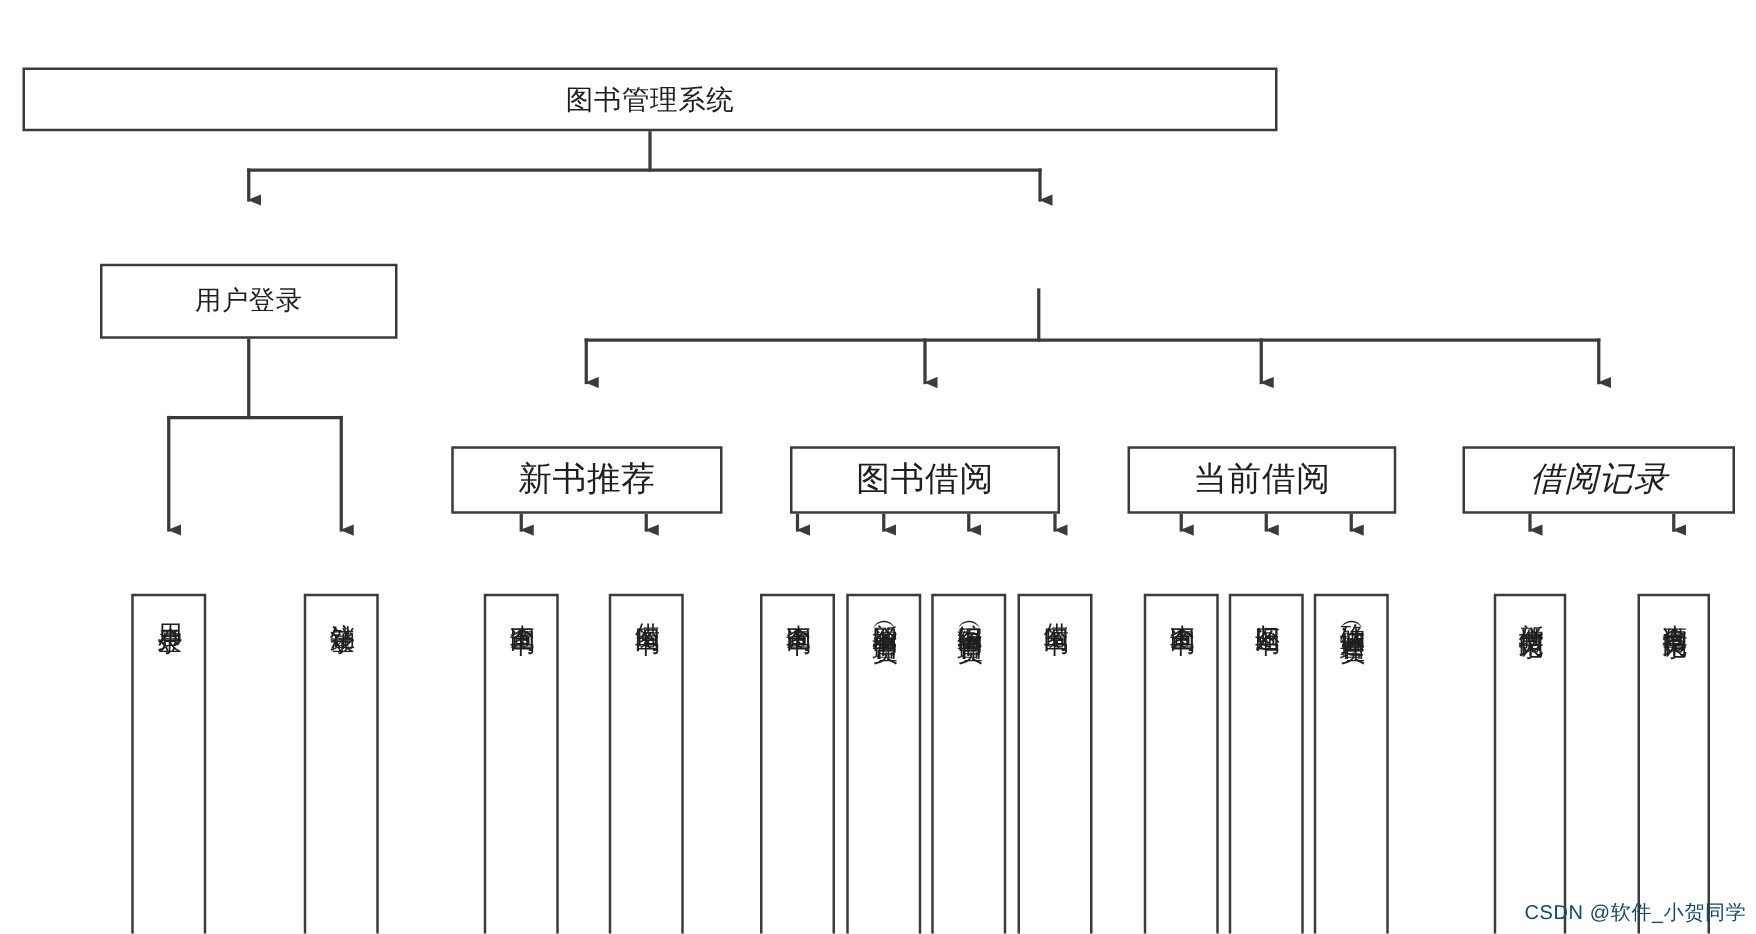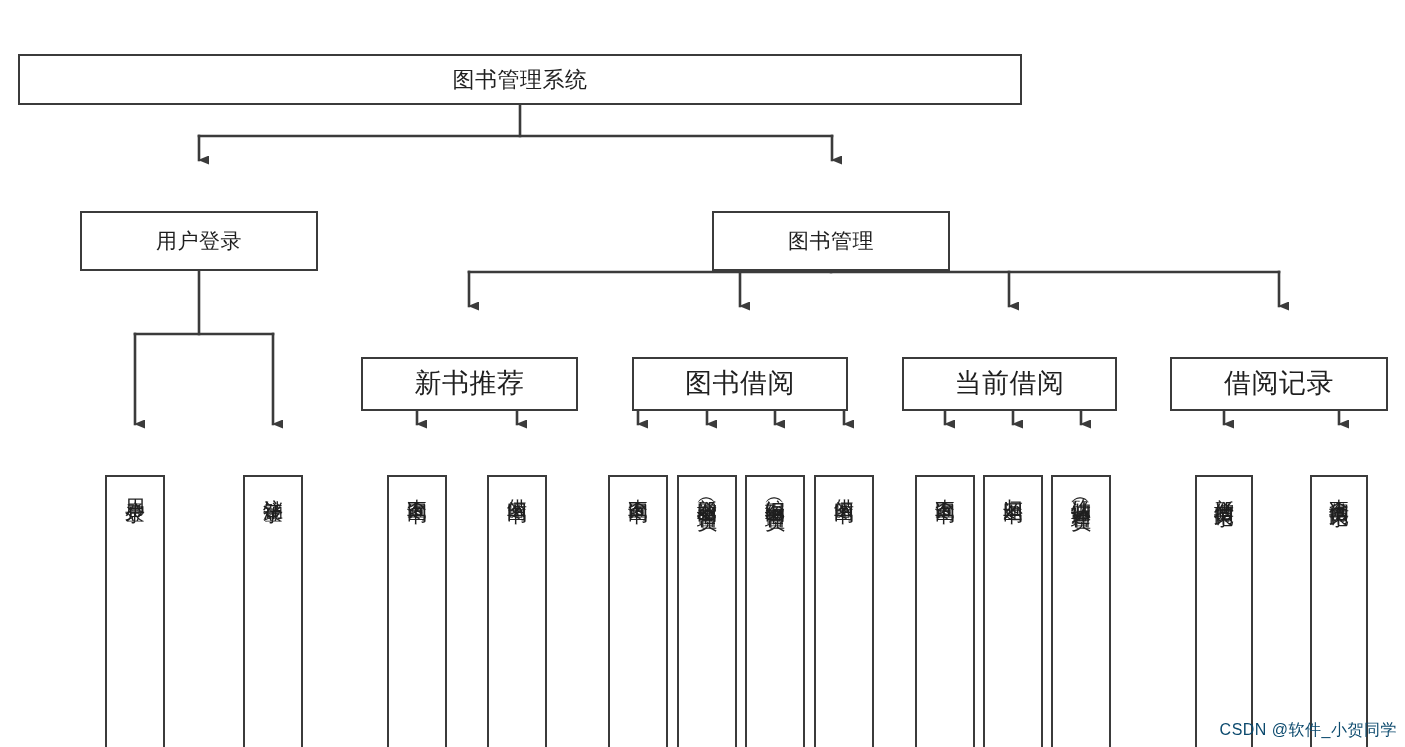--- a/index.html
+++ b/index.html
@@ -135,34 +135,31 @@
     </g>
   </svg>
 
   <div class="node horizontal node-root" style="left: 18px; top: 15px; width: 1004px; height: 51px; border-color: rgb(59, 59, 59); background: rgb(255, 255, 255);">
     <span class="node-label" style="color: rgb(31, 31, 31);">图书管理系统</span>
   </div>
 
   <div class="node horizontal node-l1" style="left: 80px; top: 172px; width: 238px; height: 60px; border-color: rgb(59, 59, 59); background: rgb(255, 255, 255);">
     <span class="node-label" style="color: rgb(31, 31, 31);">用户登录</span>
   </div>
-  <div class="node horizontal node-l1" style="left: 712px; top: 172px; width: 238px; height: 60px; border-color: rgb(59, 59, 59); background: rgb(255, 255, 255);">
-    <span class="node-label" style="color: rgb(31, 31, 31);">图书管理</span>
-  </div>
 
   <div class="node horizontal node-l2" style="left: 361px; top: 318px; width: 217px; height: 54px; border-color: rgb(59, 59, 59); background: rgb(255, 255, 255);">
     <span class="node-label" style="color: rgb(31, 31, 31);">新书推荐</span>
   </div>
   <div class="node horizontal node-l2" style="left: 632px; top: 318px; width: 216px; height: 54px; border-color: rgb(59, 59, 59); background: rgb(255, 255, 255);">
     <span class="node-label" style="color: rgb(31, 31, 31);">图书借阅</span>
   </div>
   <div class="node horizontal node-l2" style="left: 902px; top: 318px; width: 215px; height: 54px; border-color: rgb(59, 59, 59); background: rgb(255, 255, 255);">
     <span class="node-label" style="color: rgb(31, 31, 31);">当前借阅</span>
   </div>
-  <div class="node horizontal node-l2" style="left: 1170px; top: 318px; width: 218px; height: 54px; border-color: rgb(59, 59, 59); background: rgb(255, 255, 255);">
+  <div class="node horizontal node-l2" style="left: 1170px; top: 318px; width: 218px; height: 54px; border-color: rgb(59, 59, 59); background: rgb(255, 255, 255); font-style: italic;">
     <span class="node-label" style="color: rgb(31, 31, 31);">借阅记录</span>
   </div>
 
   <div class="node vertical node-leaf" style="left: 105px; top: 436px; width: 60px; height: 299px; border-color: rgb(59, 59, 59); background: rgb(255, 255, 255);">
     <span class="node-label" style="color: rgb(31, 31, 31);">用户登录</span>
   </div>
   <div class="node vertical node-leaf" style="left: 243px; top: 436px; width: 60px; height: 299px; border-color: rgb(59, 59, 59); background: rgb(255, 255, 255);">
     <span class="node-label" style="color: rgb(31, 31, 31);">注销登录</span>
   </div>
   <div class="node vertical node-leaf" style="left: 387px; top: 436px; width: 60px; height: 299px; border-color: rgb(59, 59, 59); background: rgb(255, 255, 255);">

